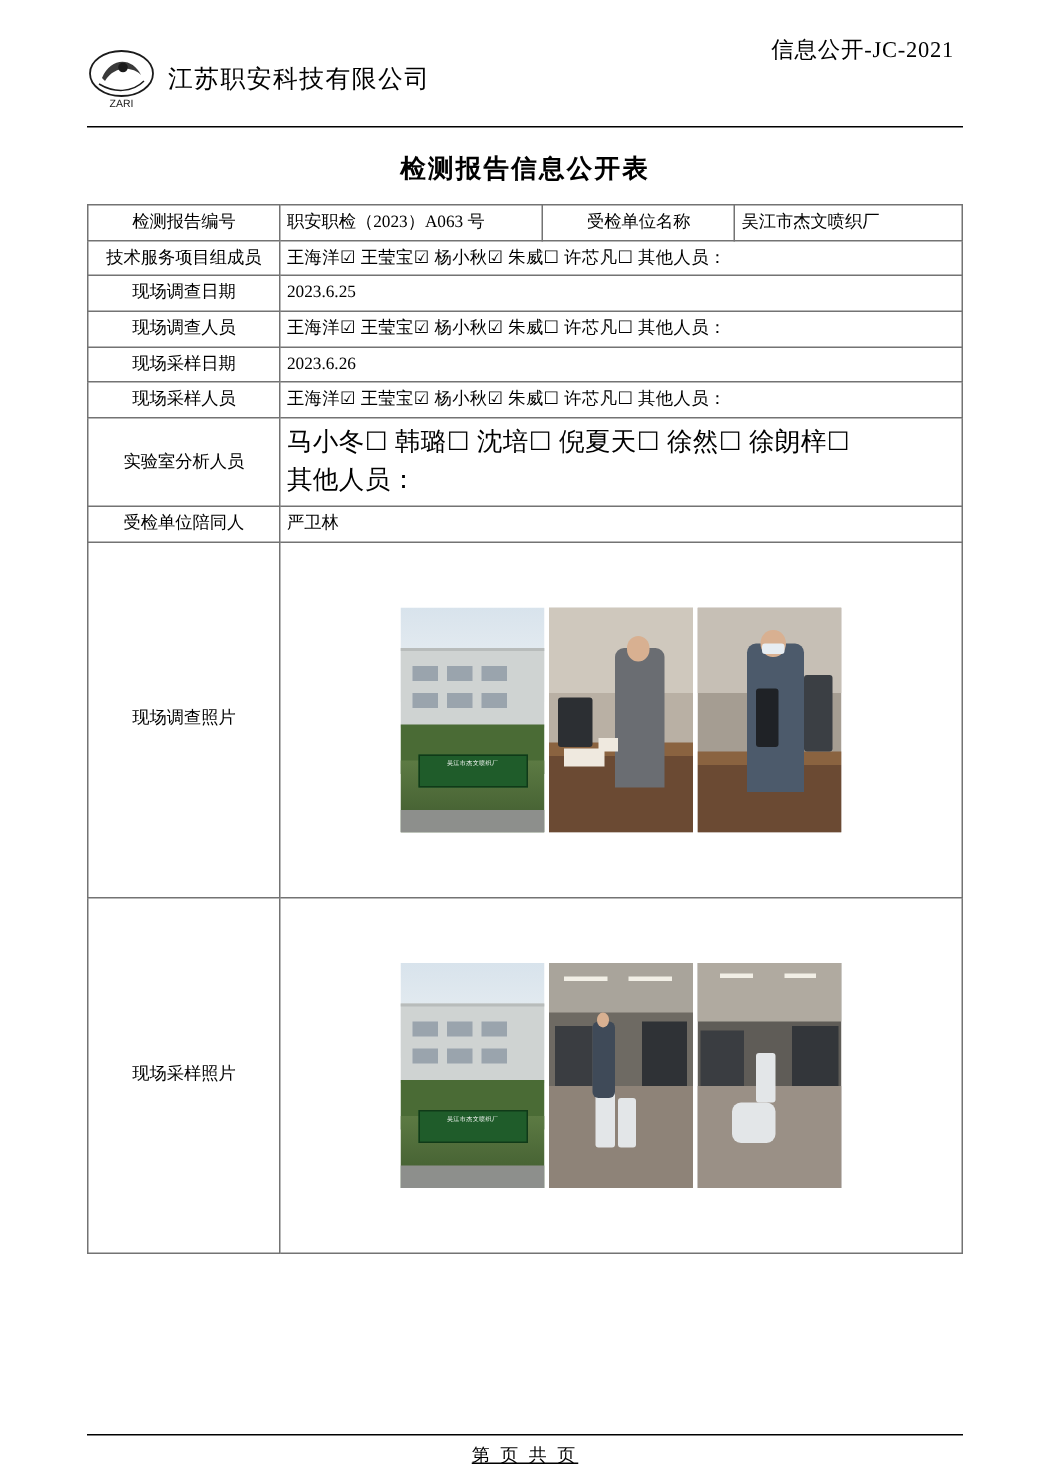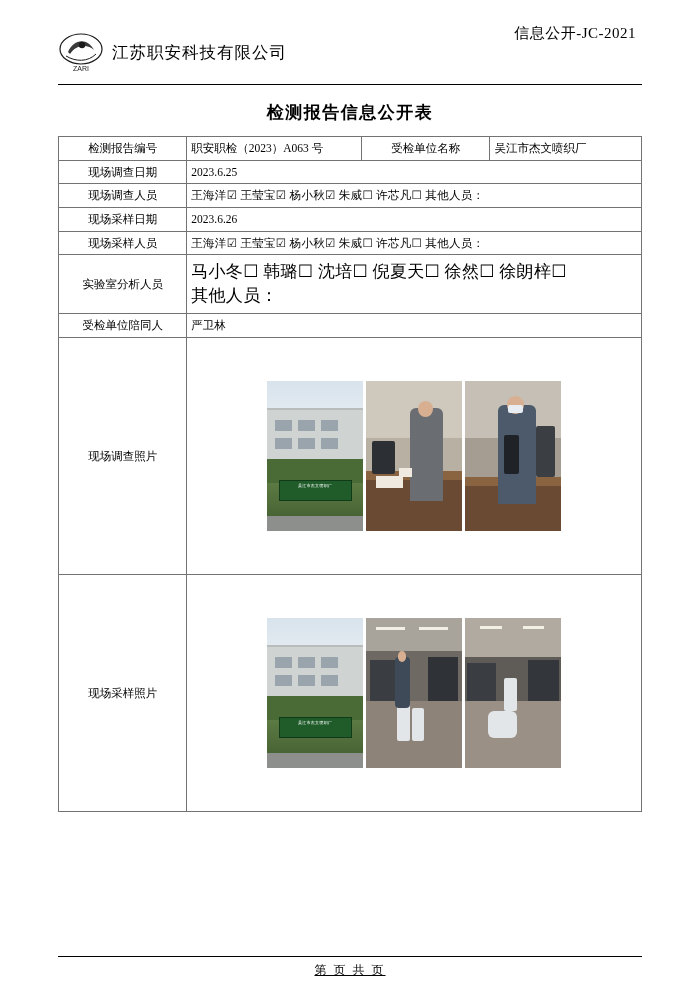--- a/index.html
+++ b/index.html
@@ -195,20 +195,24 @@
       <col style="width:26%">
     </colgroup>
     <tbody>
       <tr>
         <td class="lbl">检测报告编号</td>
         <td class="ctr">职安职检（2023）A063 号</td>
         <td class="lbl">受检单位名称</td>
         <td class="ctr">吴江市杰文喷织厂</td>
       </tr>
       <tr>
+        <td class="lbl">技术服务项目组成员</td>
+        <td class="val-left namerow" colspan="3">王海洋☑  王莹宝☑  杨小秋☑  朱威☐  许芯凡☐  其他人员：</td>
+      </tr>
+      <tr>
         <td class="lbl">现场调查日期</td>
         <td class="ctr" colspan="3">2023.6.25</td>
       </tr>
       <tr>
         <td class="lbl">现场调查人员</td>
         <td class="val-left namerow" colspan="3">王海洋☑  王莹宝☑  杨小秋☑  朱威☐  许芯凡☐  其他人员：</td>
       </tr>
       <tr>
         <td class="lbl">现场采样日期</td>
         <td class="ctr" colspan="3">2023.6.26</td>

